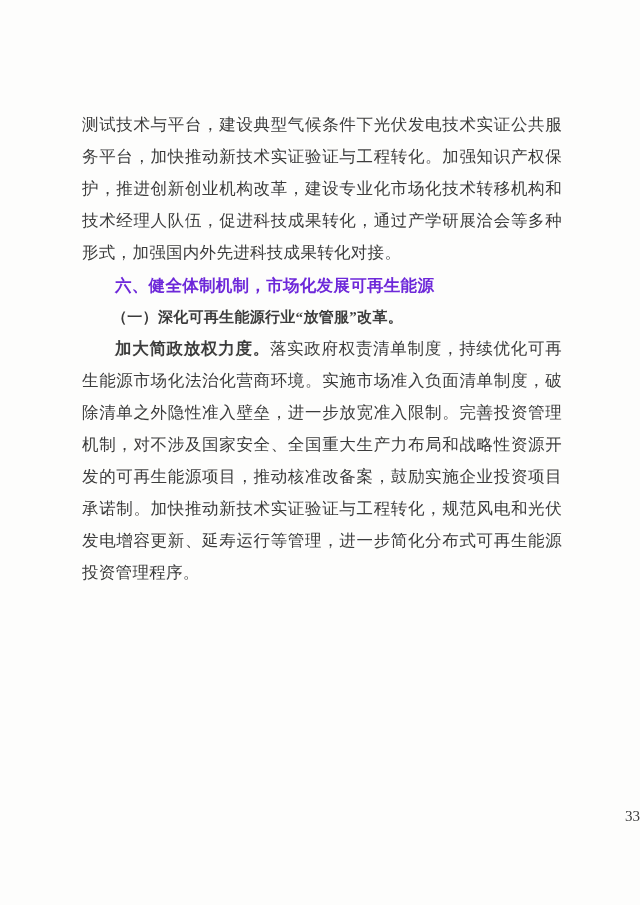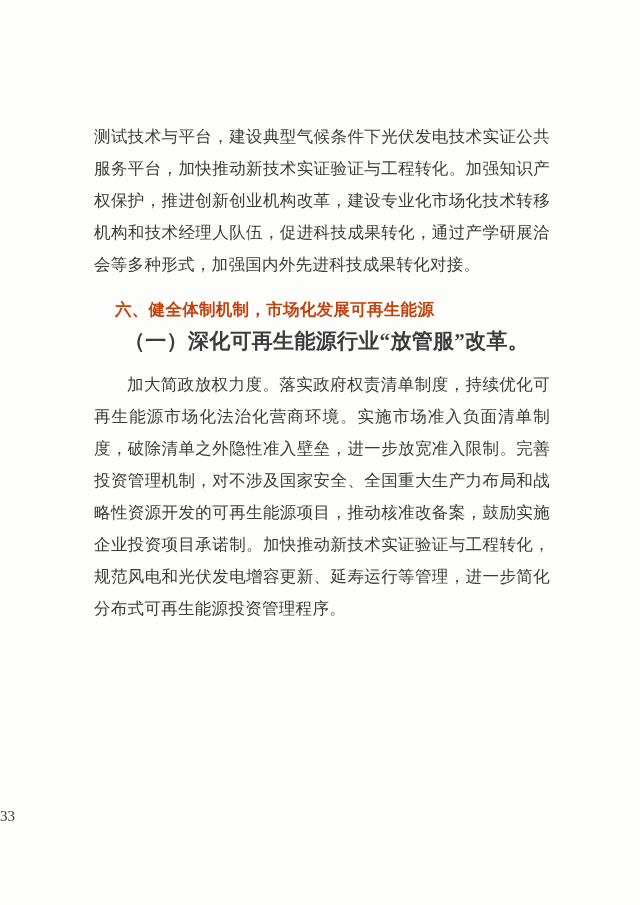--- a/index.html
+++ b/index.html
@@ -22,53 +22,53 @@
     left: 82px;
     top: 109px;
     width: 480px;
     font-size: 16.5px;
     line-height: 32px;
     text-align: justify;
     text-justify: inter-ideograph;
     letter-spacing: 0.3px;
   }
   .content p {
-    margin: 12px;
+    margin: 0;
     text-indent: 2em;
   }
   .content p.continuation {
     text-indent: 0;
   }
   .section-heading {
     margin: 0;
     text-indent: 2em;
     font-size: 16.5px;
     line-height: 32px;
     font-weight: bold;
     font-family: "Liberation Sans", "DejaVu Sans", sans-serif;
-    color: #c2410c;
+    color: #6d28d9;
     text-align: left;
   }
   .subsection-heading {
     margin: 0;
     text-indent: 2em;
-    font-size: 21px;
+    font-size: 15px;
     line-height: 32px;
     font-weight: bold;
     text-align: left;
   }
   .lead {
-    font-weight: normal;
+    font-weight: bold;
   }
   .page-number {
     position: absolute;
     left: 0;
     right: 0;
     top: 804px;
-    text-align: left;
+    text-align: right;
     font-size: 15px;
     line-height: 24px;
     color: #3c3c3c;
   }
 </style>
 </head>
 <body>
 
 <div class="page">
   <div class="content">

